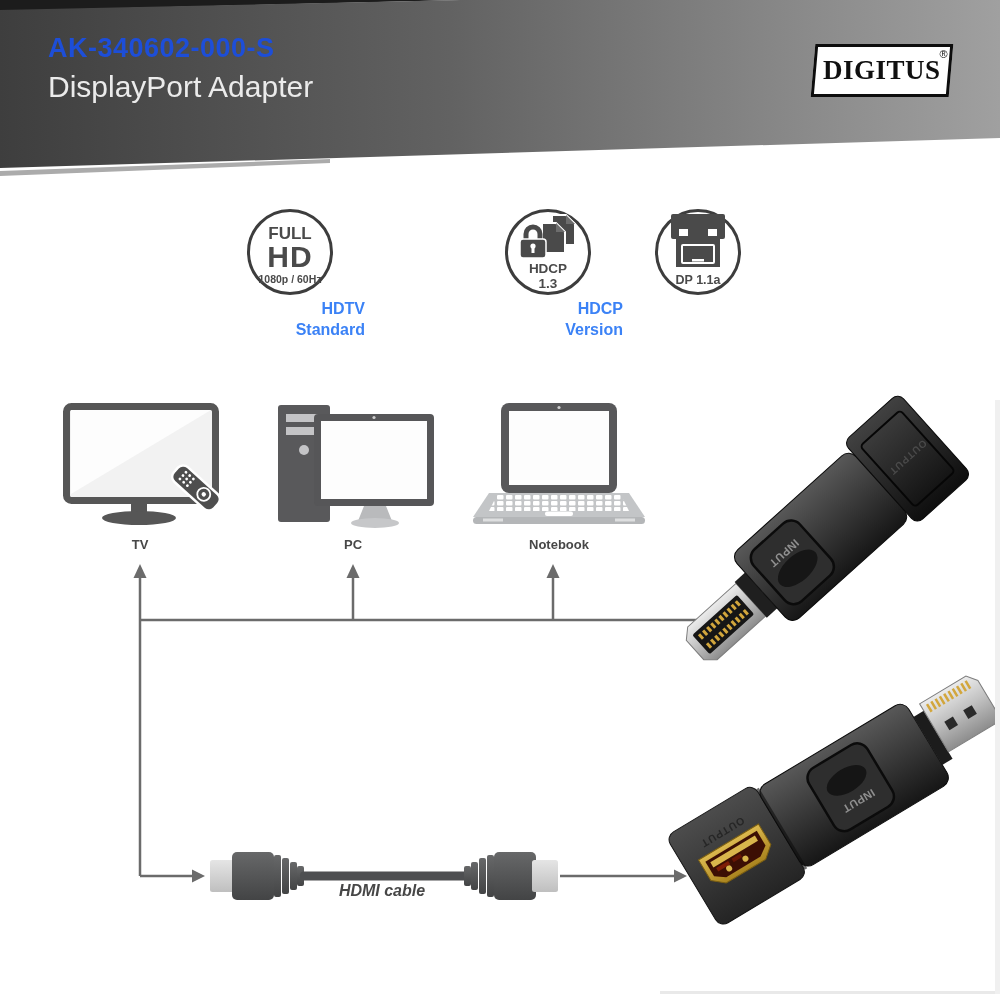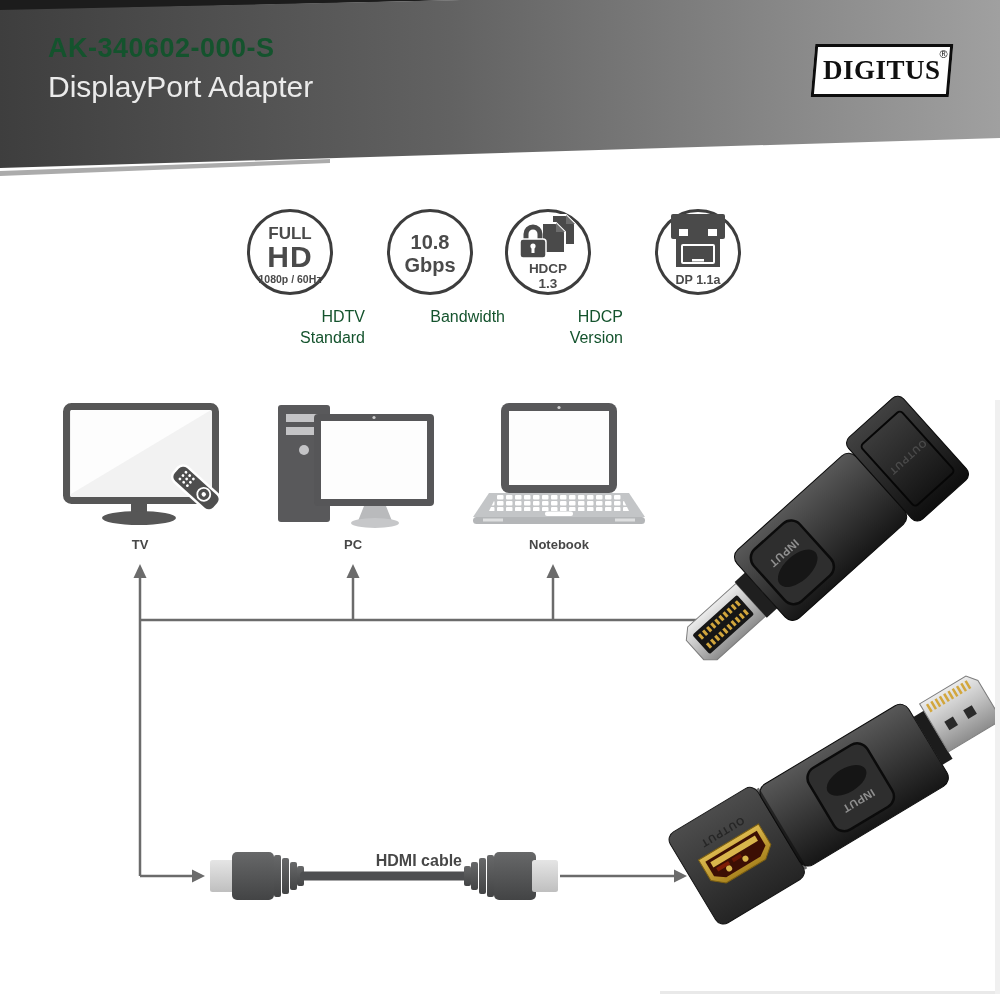--- a/index.html
+++ b/index.html
@@ -2,39 +2,39 @@
 <html><head>
 <meta charset="utf-8">
 <style>
   html,body{margin:0;padding:0;background:#fff;}
   .page{position:relative;width:1000px;height:1000px;background:#fff;overflow:hidden;
         font-family:"Liberation Sans",sans-serif;}
   
   .banner{position:absolute;left:0;top:0;width:1000px;height:200px;}
   .banner svg{position:absolute;left:0;top:0;}
   .banner .code{position:absolute;left:48px;top:33px;font-size:27px;font-weight:bold;
-                color:#14532d;letter-spacing:.5px;}
+                color:#1d4ed8;letter-spacing:.5px;}
   .banner .subtitle{position:absolute;left:48px;top:70px;font-size:30px;font-weight:400;
                 color:#ebebeb;}
   .logo{position:absolute;left:813px;top:44px;width:132px;height:47px;background:#ffffff;
         border:3px solid #0d0d0d;transform:skewX(-5deg);display:flex;align-items:center;
         justify-content:center;}
   .logo .logo-text{transform:skewX(5deg);font-family:"Liberation Serif",serif;
         font-weight:bold;font-size:27px;color:#101010;letter-spacing:.5px;line-height:1;}
   .logo .reg{position:absolute;top:1px;right:2px;transform:skewX(5deg);font-size:11px;
         color:#101010;font-family:"Liberation Sans",sans-serif;}
   
   .spec{position:absolute;top:206px;width:150px;text-align:right;}
-  .spec-label{margin-top:8px;font-size:16px;font-weight:normal;color:#14532d;line-height:21px;}
+  .spec-label{font-size:16px;font-weight:bold;color:#3b82f6;line-height:21px;}
   .spec svg{display:block;margin:0 auto;}
   
   .dev-label{position:absolute;top:537px;width:140px;text-align:center;font-size:13px;
         font-weight:bold;color:#474747;}
-  .cable-label{position:absolute;top:852px;left:302px;width:160px;text-align:right;
-        font-size:16px;font-weight:bold;color:#474747;}
+  .cable-label{position:absolute;top:882px;left:302px;width:160px;text-align:center;
+        font-size:16px;font-weight:bold;color:#474747;font-style:italic;}
   .diagram{position:absolute;left:0;top:0;}
 </style>
 </head>
 <body>
 
 <div class="page">
 
   <header class="banner">
     <svg width="1000" height="200" viewBox="0 0 1000 200">
       <defs>
@@ -62,31 +62,20 @@
       <text x="0" y="-13" text-anchor="middle" font-size="17" font-weight="bold" fill="#4a4a4a">FULL</text>
       <text x="0" y="15" text-anchor="middle" font-size="30" font-weight="bold" fill="#4a4a4a" letter-spacing="1">HD</text>
       <text x="0" y="31" text-anchor="middle" font-size="10.5" font-weight="bold" fill="#4a4a4a">1080p / 60Hz</text>
     </svg>
     <div class="spec-label">
       <div>HDTV</div>
       <div>Standard</div>
     </div>
   </div>
 
-  <div class="spec" style="left:355px">
-    <svg width="92" height="92" viewBox="-46 -46 92 92">
-      <circle cx="0" cy="0" r="41.5" fill="#fff" stroke="#3d3d3d" stroke-width="3"></circle>
-      <text x="0" y="-3" text-anchor="middle" font-size="20" font-weight="bold" fill="#4a4a4a">10.8</text>
-      <text x="0" y="20" text-anchor="middle" font-size="20" font-weight="bold" fill="#4a4a4a">Gbps</text>
-    </svg>
-    <div class="spec-label">
-      <div>Bandwidth</div>
-      <div></div>
-    </div>
-  </div>
 
   <div class="spec" style="left:473px">
     <svg width="92" height="92" viewBox="-46 -46 92 92">
       <circle cx="0" cy="0" r="41.5" fill="#fff" stroke="#3d3d3d" stroke-width="3"></circle>
 
       <path d="M 4 -37 h 14 l 9 9 v 21 h -23 z" fill="#4a4a4a" stroke="#fff" stroke-width="2"></path>
       <path d="M 18 -37 v 9 h 9 z" fill="#6d6d6d"></path>
 
       <path d="M -6 -29 h 14 l 9 9 v 21 h -23 z" fill="#4a4a4a" stroke="#fff" stroke-width="2"></path>
       <path d="M 8 -29 v 9 h 9 z" fill="#6d6d6d"></path>

